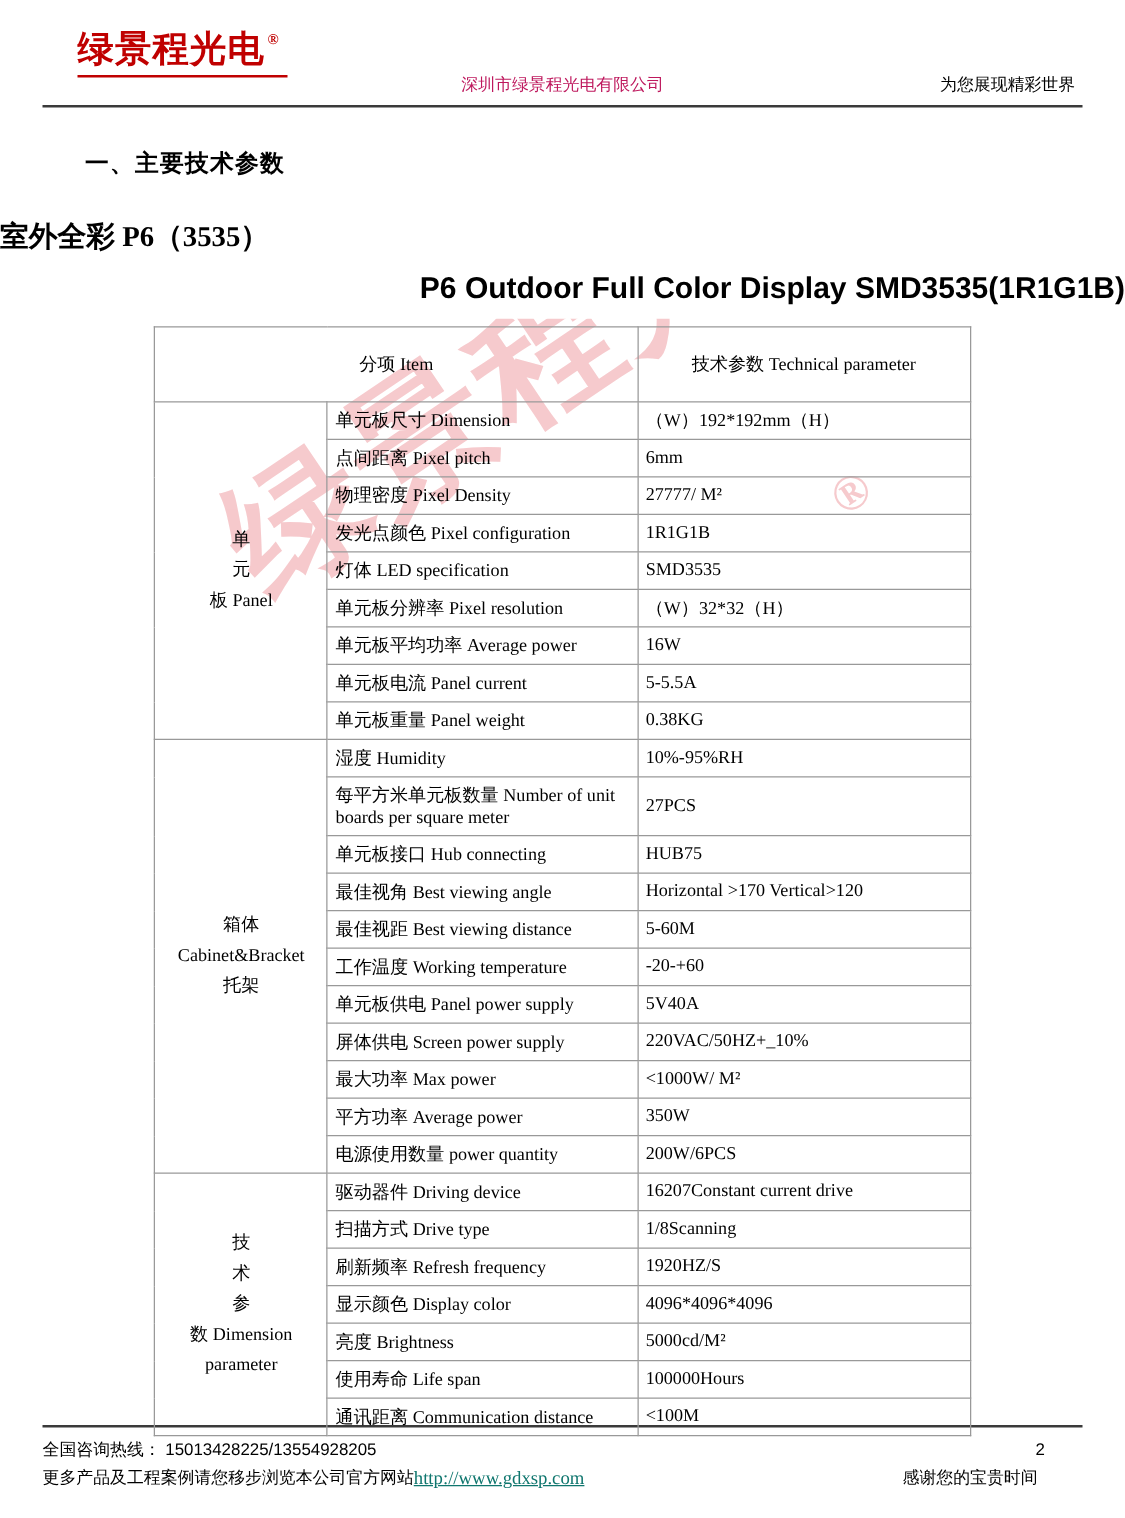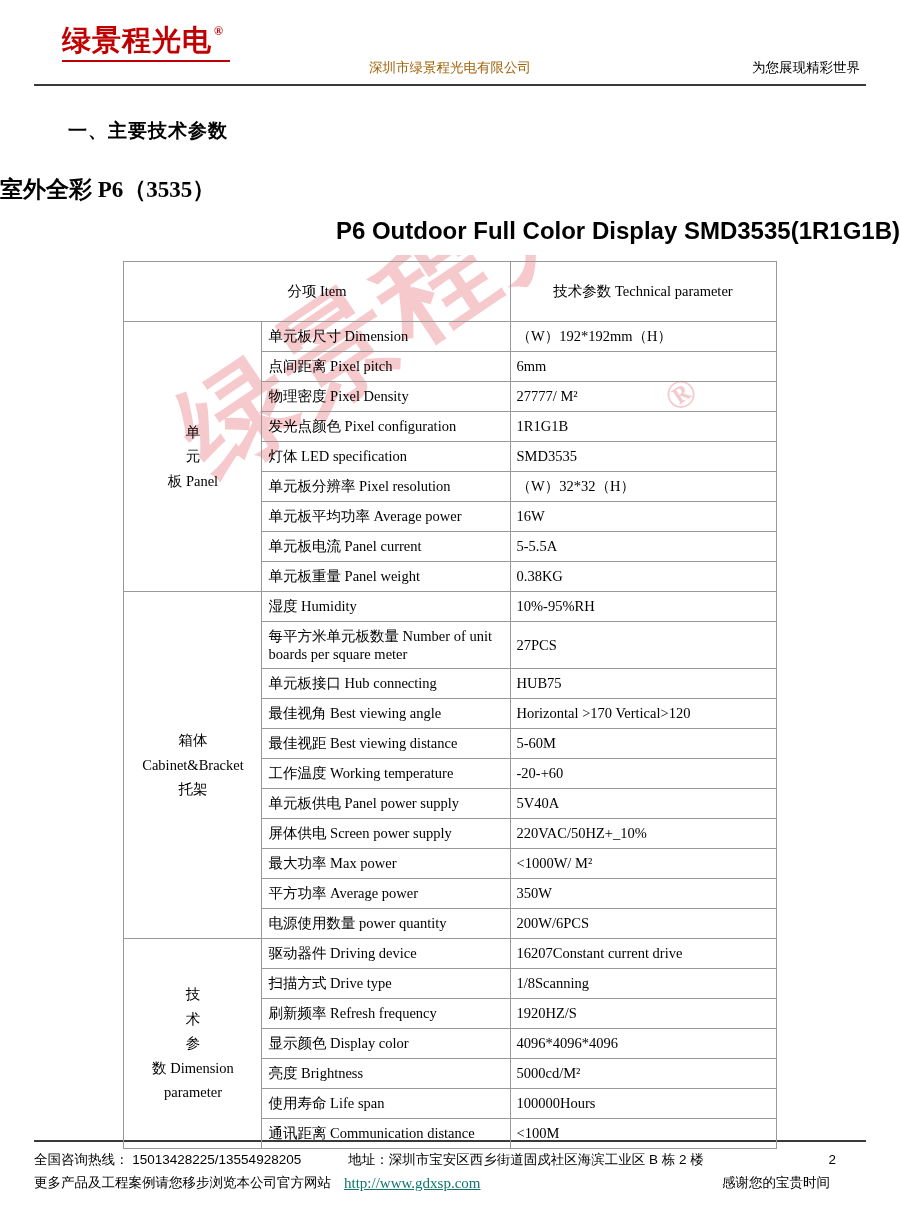--- a/index.html
+++ b/index.html
@@ -55,21 +55,21 @@
     height: 2px;
     background: #c00000;
   }
   .header-center {
     position: absolute;
     left: 50%;
     transform: translateX(-50%);
     bottom: 7px;
     font-size: 13.5px;
     font-family: "Liberation Sans", sans-serif;
-    color: #a16207;
+    color: #be185d;
   }
   .header-right {
     position: absolute;
     right: 6px;
     bottom: 7px;
     font-size: 13.5px;
     font-family: "Liberation Sans", sans-serif;
     color: #000;
     text-align: center;
   }
@@ -177,23 +177,22 @@
     left: 34px;
     right: 34px;
     bottom: 18px;
     border-top: 2px solid #3a3a3a;
     padding-top: 7px;
     font-size: 13.5px;
     font-family: "Liberation Sans", sans-serif;
   }
   .footer-row {
     display: flex;
-    align-items: center;
+    align-items: flex-start;
     line-height: 1.65;
-    gap: 13px;
   }
   .footer-row .left { white-space: nowrap; }
   .footer-row .mid { margin-left: 34px; white-space: nowrap; }
   .footer-row .pagenum { margin-left: auto; padding-right: 30px; }
   .footer-link {
     color: #0f766e;
     text-decoration: underline;
     font-family: "Liberation Serif", serif;
     font-size: 15px;
   }
@@ -359,21 +358,20 @@
       <tr>
         <td class="item-cell">通讯距离 Communication distance</td>
         <td class="param-cell">&lt;100M</td>
       </tr>
     </tbody>
 </table>
 
 <div class="page-footer">
   <div class="footer-row">
     <span class="left">全国咨询热线：  15013428225/13554928205</span>
-    <span class="mid">地址：深圳市宝安区西乡街道固戍社区海滨工业区 B 栋 2 楼</span>
     <span class="pagenum">2</span>
   </div>
   <div class="footer-row footer-row2">
     <span class="left">更多产品及工程案例请您移步浏览本公司官方网站</span>
     <a class="footer-link" href="#">http://www.gdxsp.com</a>
     <span class="right">感谢您的宝贵时间</span>
   </div>
 </div>
 
 </body></html>

